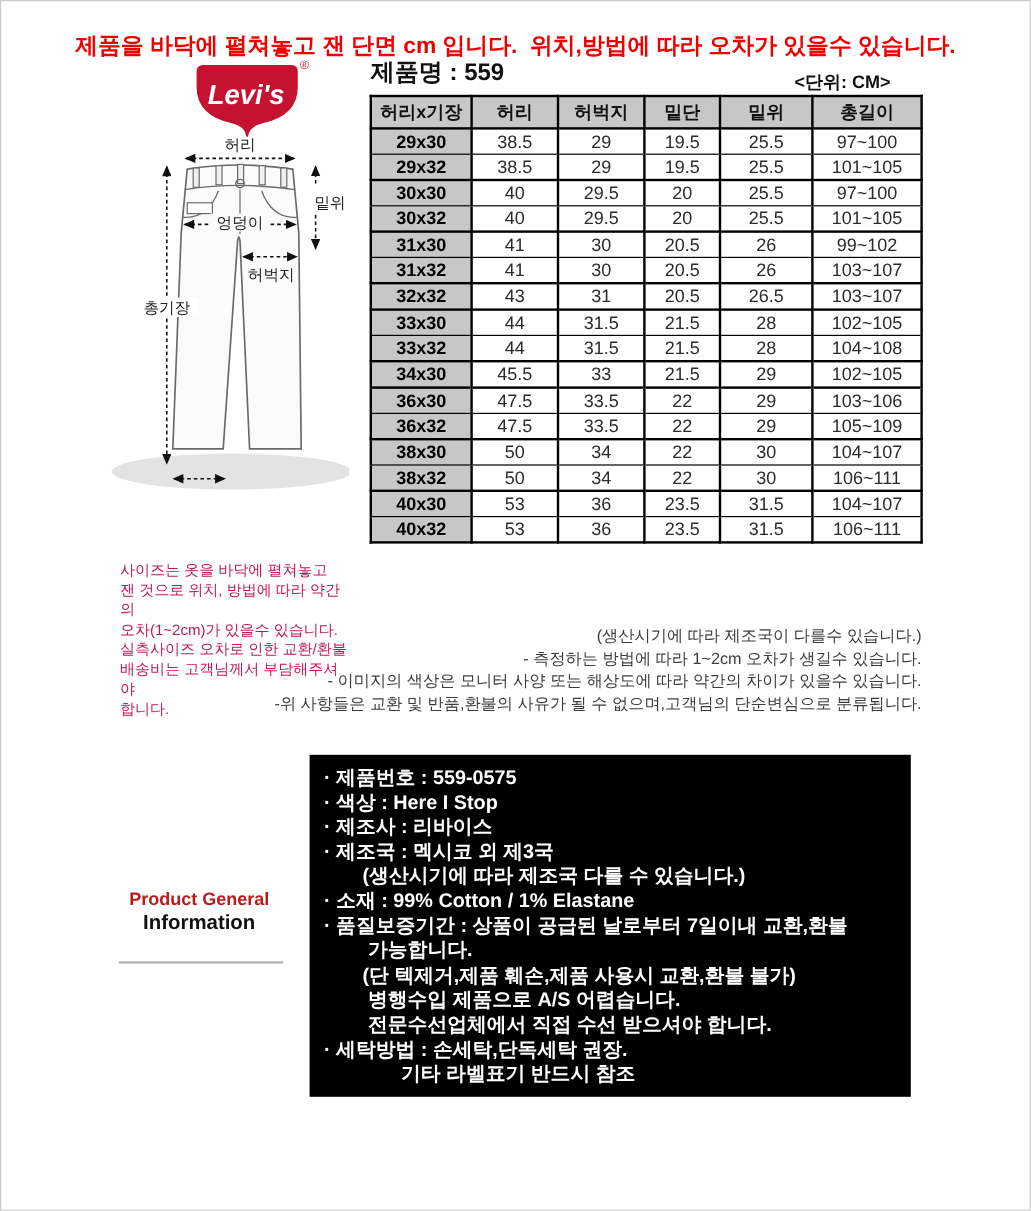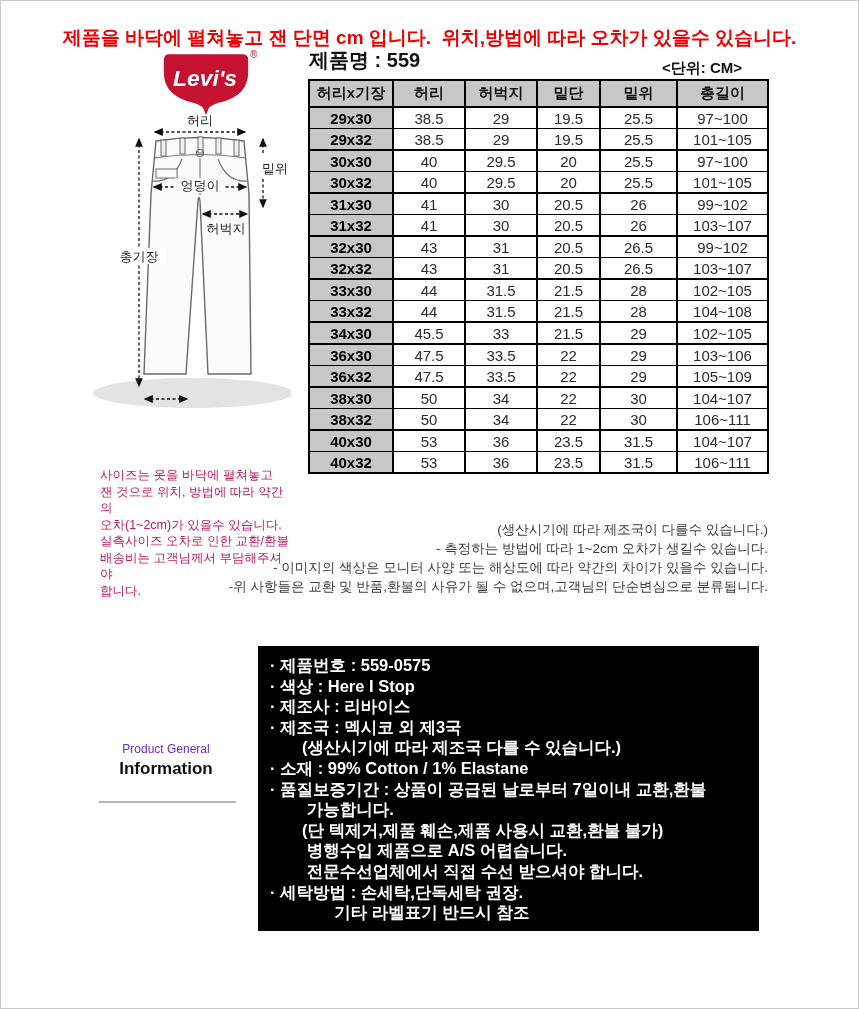--- a/index.html
+++ b/index.html
@@ -28,27 +28,27 @@
   .size-table thead th { background:#c7c7c7; height:25px; font-weight:bold; }
   .size-table tbody th { background:#c7c7c7; font-weight:bold; color:#000000; }
   .size-table tbody td { color:#2b2b2b; }
   .size-table tr.pair-first > th, .size-table tr.pair-first > td { border-bottom-width:1px; }
   .size-table tr.pair-second > th, .size-table tr.pair-second > td { border-top-width:1px; }
   .table-notes {
     position:absolute; right:90px; top:519px; width:560px; text-align:right;
     font-size:13.5px; line-height:19px; color:#3c3c3c;
   }
   .info-heading { position:absolute; left:60px; top:739px; width:210px; text-align:center; }
-  .info-heading .red { color:#6d28d9; font-size:12px; font-weight:normal; line-height:19px; }
+  .info-heading .red { color:#b91c1c; font-size:15px; font-weight:bold; line-height:19px; }
   .info-heading .black { color:#111; font-size:17px; font-weight:bold; line-height:19px; }
   .info-heading .rule { margin:23px 0 0 38px; width:137px; border-top:2px solid #b7b7b7; height:0; }
   .info-box {
     position:absolute; left:257px; top:628px; width:501px; height:285px;
     background:#000; color:#fff; box-sizing:border-box; padding:9px 6px 0 12px;
-    font-size:16.5px; font-weight:bold; line-height:20.6px; white-space:pre; overflow:hidden;margin-top:17px;
+    font-size:16.5px; font-weight:bold; line-height:20.6px; white-space:pre; overflow:hidden;
   }
   .diagram-label { font-size:13px; fill:#222; }
 </style>
 </head>
 <body>
 
 <div class="page">
 
   <div class="top-notice" style="color:#ee0000">제품을 바닥에 펼쳐놓고 잰 단면 cm 입니다.  위치,방법에 따라 오차가 있을수 있습니다.</div>
 
@@ -177,28 +177,20 @@
           <td>99~102</td>
         </tr>
         <tr class="pair-second">
           <th>31x32</th>
           <td>41</td>
           <td>30</td>
           <td>20.5</td>
           <td>26</td>
           <td>103~107</td>
         </tr>
-        <tr class="pair-first">
-          <th>32x30</th>
-          <td>43</td>
-          <td>31</td>
-          <td>20.5</td>
-          <td>26.5</td>
-          <td>99~102</td>
-        </tr>
         <tr class="pair-second">
           <th>32x32</th>
           <td>43</td>
           <td>31</td>
           <td>20.5</td>
           <td>26.5</td>
           <td>103~107</td>
         </tr>
         <tr class="pair-first">
           <th>33x30</th>

